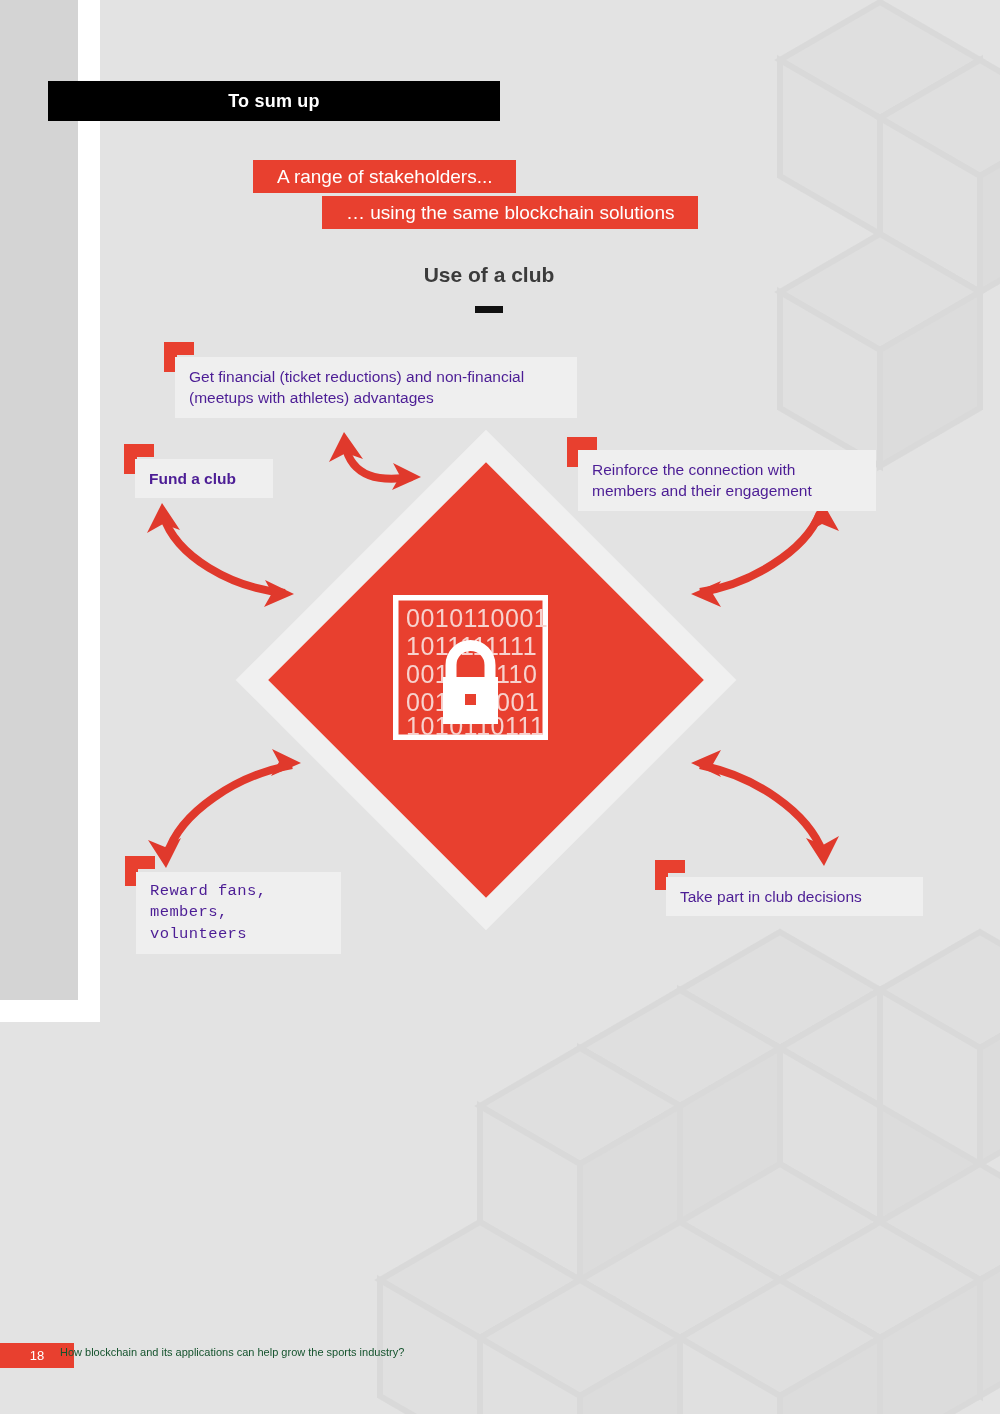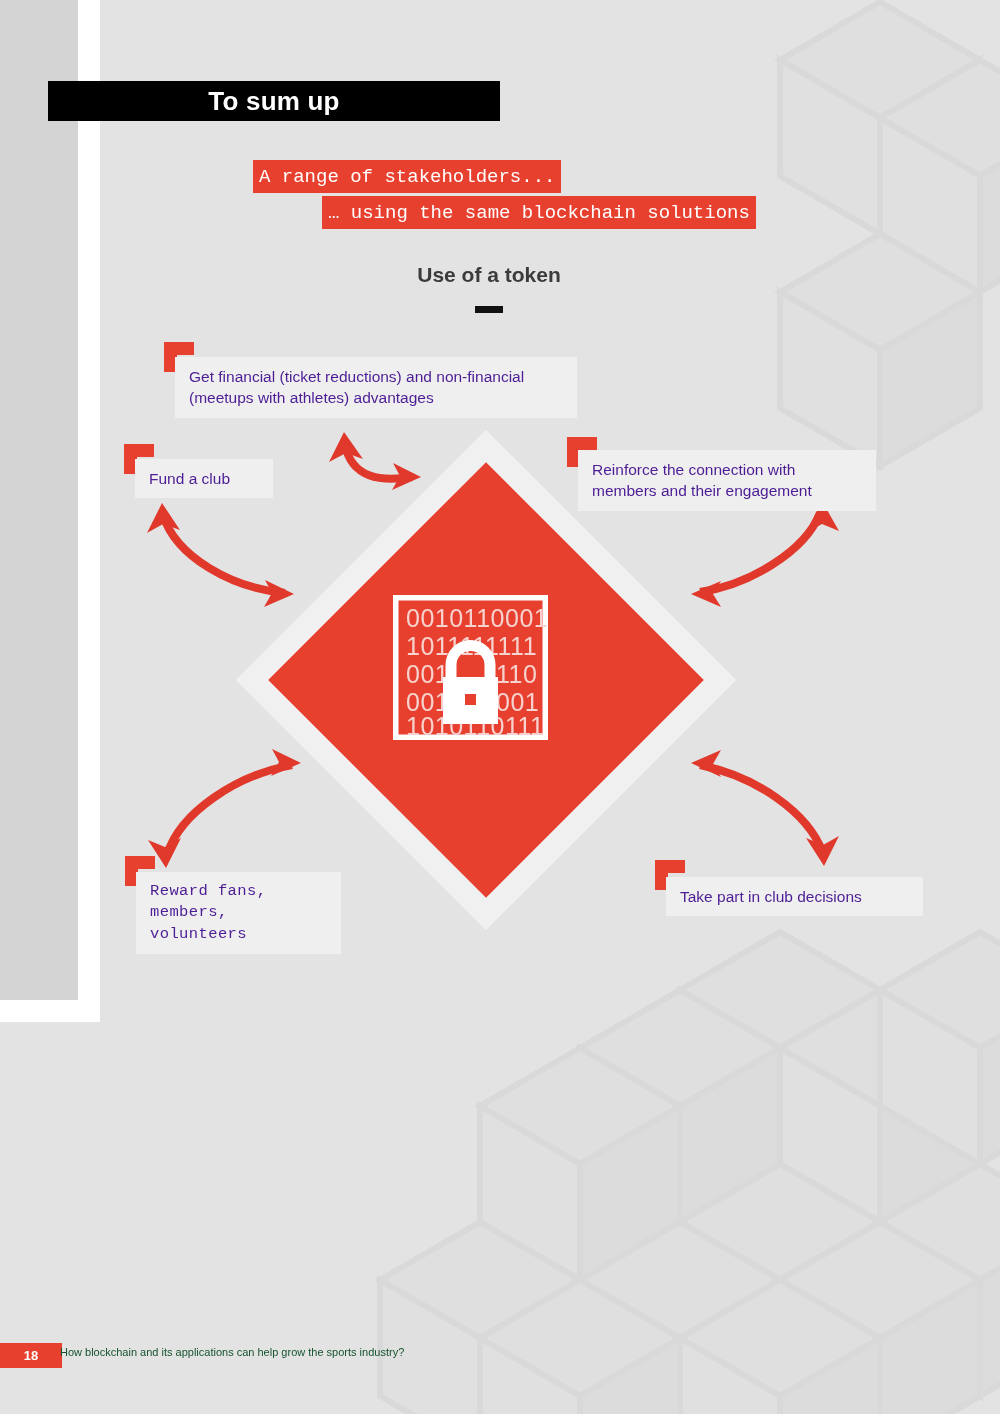--- a/index.html
+++ b/index.html
@@ -18,28 +18,28 @@
   
   .left-band{position:absolute;left:0;top:0;width:82px;height:1015px;background:#d4d4d4;}
   .left-white-stripe{position:absolute;left:78px;top:0;width:22px;height:1022px;background:#ffffff;}
   .left-white-foot{position:absolute;left:0;top:1000px;width:100px;height:22px;background:#ffffff;}
 
   
   .title-bar{
     position:absolute;left:48px;top:81px;width:452px;height:40px;
     background:#000000;color:#ffffff;
     display:flex;align-items:center;justify-content:center;
-    font-size:26px;font-weight:bold;letter-spacing:.2px;
+    font-size:18px;font-weight:bold;letter-spacing:.2px;
   }
 
   
   .red-banner{
     position:absolute;background:#e8402f;color:#ffffff;
     font-size:19px;display:flex;align-items:center;
-    padding:0 6px;box-sizing:border-box;font-family:Liberation Mono, monospace;
+    padding:0 24px;box-sizing:border-box;
   }
   .red-banner-1{left:253px;top:160px;height:33px;}
   .red-banner-2{left:322px;top:196px;height:33px;}
 
   
   .section-title{
     position:absolute;left:0;top:263px;width:1000px;
     text-align:center;color:#3b3b3b;
     font-size:21px;font-weight:bold;
   }
@@ -69,37 +69,37 @@
     padding:9px 12px 9px 14px;box-sizing:border-box;
   }
   .corner{
     position:absolute;width:30px;height:30px;
   }
   .corner::before{content:"";position:absolute;left:0;top:0;width:30px;height:13px;background:#e8402f;}
   .corner::after{content:"";position:absolute;left:0;top:0;width:13px;height:30px;background:#e8402f;}
 
   .c-get{left:175px;top:357px;width:402px;}
   .k-get{left:164px;top:342px;}
-  .c-fund{left:135px;top:459px;width:138px;}
+  .c-fund{left:135px;top:459px;width:138px;font-weight:bold;}
   .k-fund{left:124px;top:444px;}
   .c-reinforce{left:578px;top:450px;width:298px;}
   .k-reinforce{left:567px;top:437px;}
   .c-reward{left:136px;top:872px;width:205px;letter-spacing:.4px;font-family:Liberation Mono, monospace;}
   .k-reward{left:125px;top:856px;}
   .c-take{left:666px;top:877px;width:257px;}
   .k-take{left:655px;top:860px;}
 
   
   .arrows{position:absolute;left:0;top:0;width:1000px;height:1414px;pointer-events:none;}
 
   
   .footer-num{
-    position:absolute;left:0;top:1343px;width:62px;height:25px;
+    position:absolute;left:0;top:1343px;width:74px;height:25px;
     background:#e8402f;color:#ffffff;font-size:13px;
-    display:flex;align-items:center;justify-content:center;font-weight:bold;
+    display:flex;align-items:center;justify-content:center;
   }
   .footer-text{
     position:absolute;left:60px;top:1346px;
     color:#14532d;font-size:11px;text-align:right;
   }
 </style>
 </head>
 <body>
 
 <div class="page">
@@ -135,21 +135,21 @@
   <div class="left-band"></div>
   <div class="left-white-stripe"></div>
   <div class="left-white-foot"></div>
 
   <div class="title-bar">To sum up</div>
 
   <div class="red-banner red-banner-1">A range of stakeholders...</div>
   <div class="red-banner red-banner-2">… using the same blockchain solutions</div>
 
   <div class="section-title">
-    <span class="section-title-inner">Use of a token</span>
+    <span class="section-title-inner">Use of a club</span>
   </div>
   <div class="section-rule"></div>
 
   <div class="diamond-wrap">
     <div class="diamond-outer"></div>
     <div class="diamond-inner"></div>
 
     <svg class="token-icon" viewBox="0 0 155 145" width="155" height="145">
       <rect x="2" y="2" width="151" height="141" fill="none" stroke="#ffffff" stroke-width="7"></rect>
       <g fill="#f7d2ce" font-family="Liberation Sans, sans-serif" font-size="25" letter-spacing="0.5">

